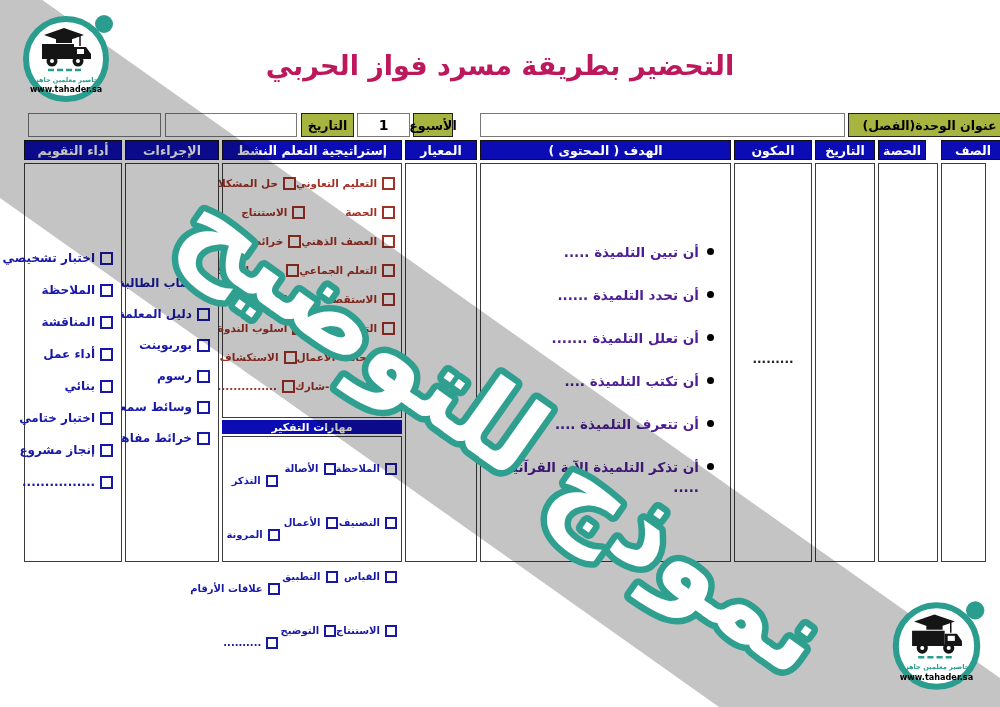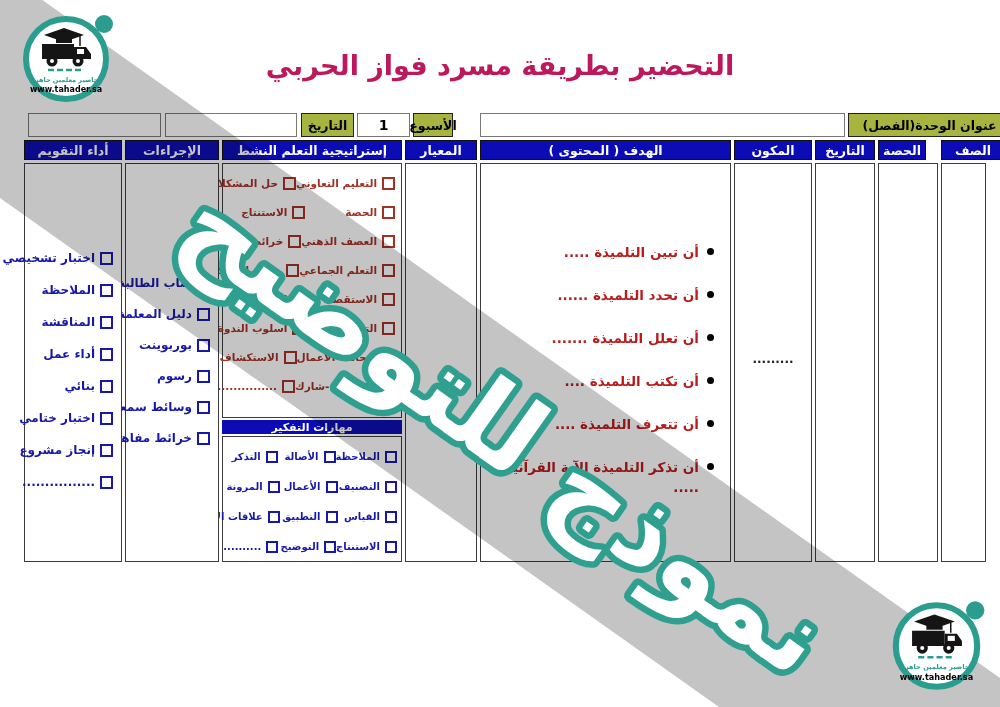--- a/index.html
+++ b/index.html
@@ -20,24 +20,24 @@
   .red{color:#a33226;font-size:10.5px;}
   .blue{color:#1818a8;font-size:12px;}
   .blue3{color:#1818a8;font-size:10px;}
   .blue3 .chk{width:8px;height:8px;}
   .ck-row{display:flex;align-items:center;padding:0 6px;}
   .ck-row .c0{flex:0 0 54%;}
   .ck-row .c1{flex:1 1 auto;}
   .sk-row{display:flex;align-items:center;padding:0 4px;}
   .sk-row .c0{flex:0 0 35%;}
   .sk-row .c1{flex:0 0 34%;}
-  .sk-row .c2{flex:1 1 auto;}
+  .sk-row .c2{flex:1 1 auto;margin-top:24px;}
   .skbar{background:#0c0cb5;color:#fff;font-weight:bold;font-size:11px;display:flex;align-items:center;justify-content:center;}
   .objs{display:flex;flex-direction:column;gap:23px;padding:78px 16px 0 6px;}
-  .obj{display:flex;align-items:flex-start;gap:8px;color:#b91c1c;font-weight:bold;font-size:13.5px;line-height:20px;}
+  .obj{display:flex;align-items:flex-start;gap:8px;color:#4c1d95;font-weight:bold;font-size:13.5px;line-height:20px;}
   .obj .dot{width:7px;height:7px;border-radius:50%;background:#000;flex:0 0 auto;margin-top:6px;}
   .dots{font-weight:bold;color:#222;font-size:12px;text-align:center;padding-top:188px;}
   .band{left:-250px;top:345px;width:1500px;height:186px;background:#c4c4c4;
         transform:rotate(35.3deg);mix-blend-mode:multiply;z-index:40;}
   .wmsvg{left:0;top:0;z-index:50;pointer-events:none;}
   .logo{z-index:60;}
 </style>
 </head>
 <body>
 

